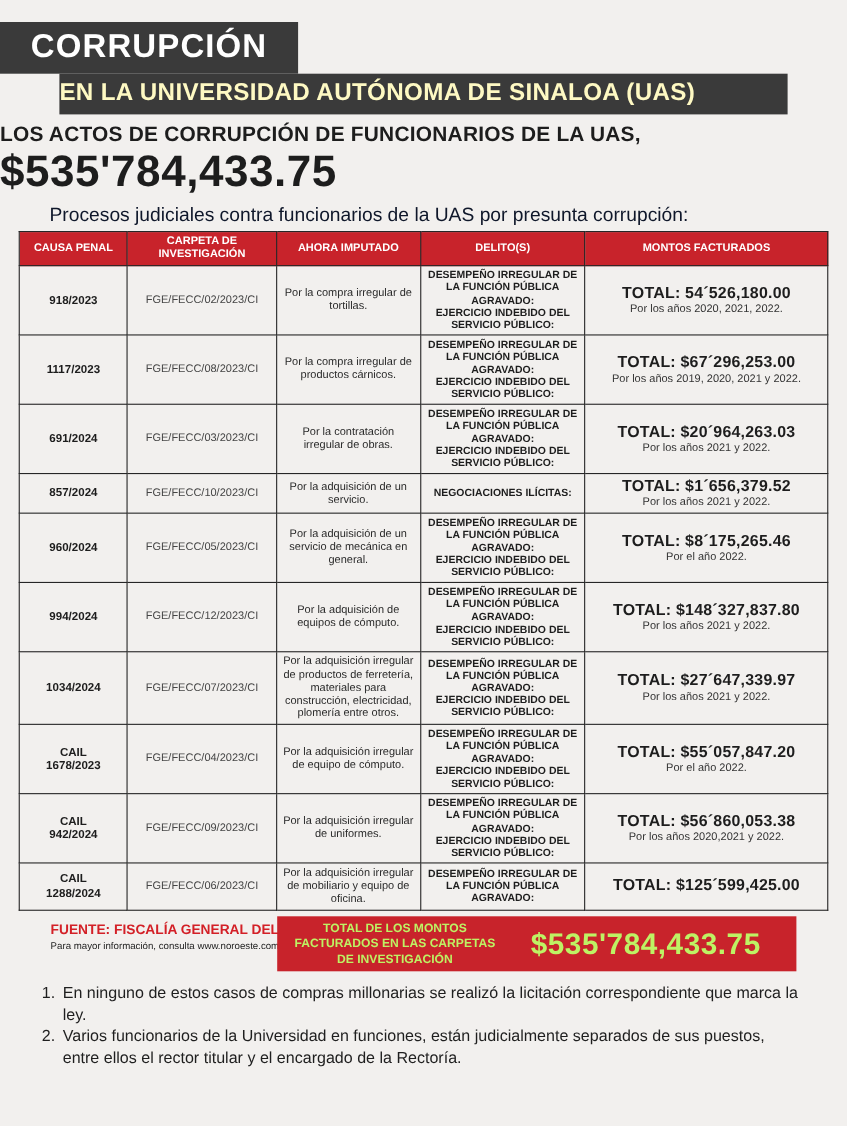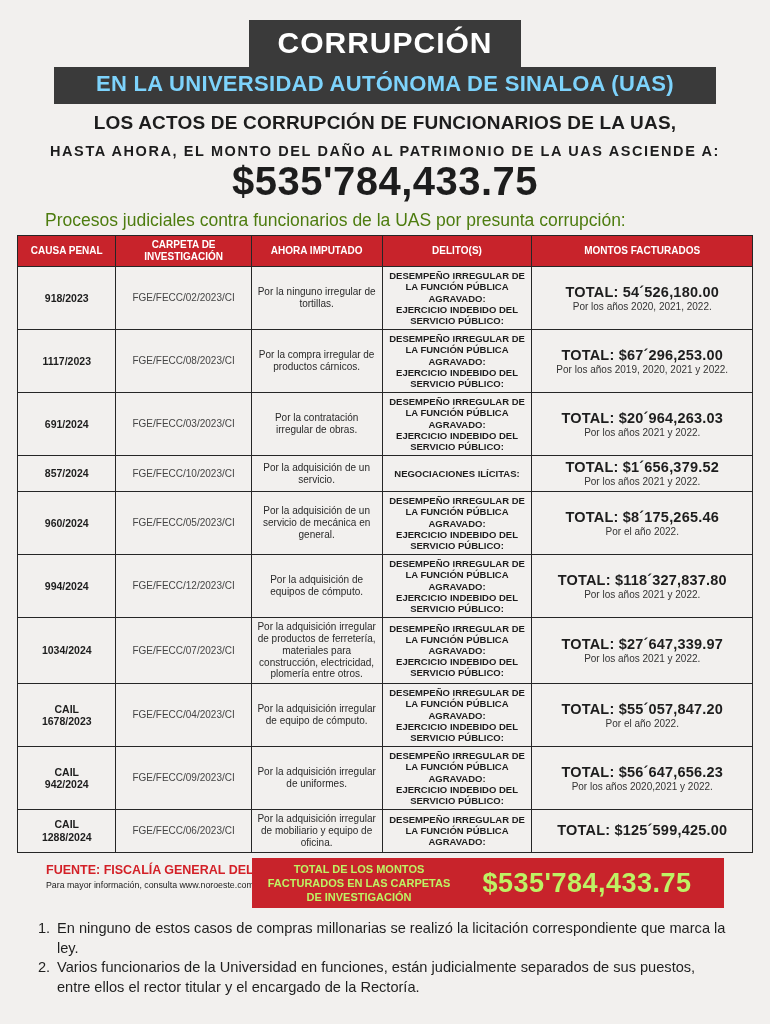--- a/index.html
+++ b/index.html
@@ -4,35 +4,35 @@
 <style>
   * { margin:0; padding:0; box-sizing:border-box; }
   html,body { background:#d8d6d4; }
   .page {
     width:770px; height:1024px; margin:0 auto; position:relative; overflow:hidden;
     background:var(--bg,#f2f0ee);
     font-family:"Liberation Sans", sans-serif;
     color:var(--ink,#1d1d1d);
     padding-top:20px;
   }
-  .center { text-align:center; }
+  .center { text-align:left; }
 
   .title-banner {
     display:inline-block; background:var(--dark,#3a3a3a); color:#fff;
     font-size:30px; font-weight:bold; letter-spacing:1px; padding:6px 28px 7px;
   }
   .subtitle-banner {
-    width:662px; margin:0 auto; background:var(--dark,#3a3a3a); color:#7dd3fc;
+    width:662px; margin:0 auto; background:var(--dark,#3a3a3a); color:#fef9c3;
     font-size:22px; font-weight:bold; letter-spacing:.3px; padding:4px 0 7px;
   }
   .lead { margin-top:7px; font-size:19px; font-weight:bold; line-height:1.22; letter-spacing:.2px; }
   .damage-label { margin-top:9px; font-size:14.5px; font-weight:bold; letter-spacing:1.6px; }
   .damage-amount { font-size:40px; font-weight:bold; letter-spacing:.5px; line-height:1.1; }
 
-  .table-intro { width:680px; margin:7px auto 4px; text-align:left; font-size:17.5px; color:#4d7c0f; }
+  .table-intro { width:680px; margin:7px auto 4px; text-align:left; font-size:17.5px; color:#0f172a; }
 
   table.cases { width:736px; margin:0 auto; border-collapse:collapse; table-layout:fixed; }
   table.cases col.c1{width:13.4%} table.cases col.c2{width:18.4%}
   table.cases col.c3{width:17.8%} table.cases col.c4{width:20.4%} table.cases col.c5{width:30%}
   table.cases th {
     background:var(--red,#c8232b); color:#fff; font-size:10px; font-weight:bold;
     border:1.5px solid #262626; padding:3px 2px; line-height:1.2; white-space:pre-line;
   }
   table.cases td {
     border:1.5px solid #262626; text-align:center; vertical-align:middle;
@@ -68,21 +68,20 @@
     <div class="title-banner">CORRUPCIÓN</div>
   </div>
   <div class="center">
     <div class="subtitle-banner">EN LA UNIVERSIDAD AUTÓNOMA DE SINALOA (UAS)</div>
   </div>
 
   <div class="lead center">
     <div>LOS ACTOS DE CORRUPCIÓN DE FUNCIONARIOS DE LA UAS,</div>
   </div>
 
-  <div class="damage-label center">HASTA AHORA, EL MONTO DEL DAÑO AL PATRIMONIO DE LA UAS ASCIENDE A:</div>
   <div class="damage-amount center">$535'784,433.75</div>
 
   <div class="table-intro">Procesos judiciales contra funcionarios de la UAS por presunta corrupción:</div>
 
   <table class="cases">
     <colgroup>
         <col class="c1">
         <col class="c2">
         <col class="c3">
         <col class="c4">
@@ -96,21 +95,21 @@
         <th>AHORA IMPUTADO</th>
         <th>DELITO(S)</th>
         <th>MONTOS FACTURADOS</th>
       </tr>
     </thead>
     <tbody>
 
         <tr>
           <td class="causa">918/2023</td>
           <td class="carpeta">FGE/FECC/02/2023/CI</td>
-          <td class="hecho">Por la ninguno irregular de tortillas.</td>
+          <td class="hecho">Por la compra irregular de tortillas.</td>
           <td class="delito">DESEMPEÑO IRREGULAR DE LA FUNCIÓN PÚBLICA AGRAVADO:
 EJERCICIO INDEBIDO DEL SERVICIO PÚBLICO:</td>
           <td class="montos">
             <div class="total">TOTAL: 54´526,180.00</div>
             <div class="years">Por los años 2020, 2021, 2022.</div>
           </td>
         </tr>
 
         <tr>
           <td class="causa">1117/2023</td>
@@ -159,21 +158,21 @@
           </td>
         </tr>
 
         <tr>
           <td class="causa">994/2024</td>
           <td class="carpeta">FGE/FECC/12/2023/CI</td>
           <td class="hecho">Por la adquisición de equipos de cómputo.</td>
           <td class="delito">DESEMPEÑO IRREGULAR DE LA FUNCIÓN PÚBLICA AGRAVADO:
 EJERCICIO INDEBIDO DEL SERVICIO PÚBLICO:</td>
           <td class="montos">
-            <div class="total">TOTAL: $118´327,837.80</div>
+            <div class="total">TOTAL: $148´327,837.80</div>
             <div class="years">Por los años 2021 y 2022.</div>
           </td>
         </tr>
 
         <tr>
           <td class="causa">1034/2024</td>
           <td class="carpeta">FGE/FECC/07/2023/CI</td>
           <td class="hecho">Por la adquisición irregular de productos de ferretería, materiales para construcción, electricidad, plomería entre otros.</td>
           <td class="delito">DESEMPEÑO IRREGULAR DE LA FUNCIÓN PÚBLICA AGRAVADO:
 EJERCICIO INDEBIDO DEL SERVICIO PÚBLICO:</td>
@@ -197,21 +196,21 @@
         </tr>
 
         <tr>
           <td class="causa">CAIL
 942/2024</td>
           <td class="carpeta">FGE/FECC/09/2023/CI</td>
           <td class="hecho">Por la adquisición irregular de uniformes.</td>
           <td class="delito">DESEMPEÑO IRREGULAR DE LA FUNCIÓN PÚBLICA AGRAVADO:
 EJERCICIO INDEBIDO DEL SERVICIO PÚBLICO:</td>
           <td class="montos">
-            <div class="total">TOTAL: $56´647,656.23</div>
+            <div class="total">TOTAL: $56´860,053.38</div>
             <div class="years">Por los años 2020,2021 y 2022.</div>
           </td>
         </tr>
 
         <tr>
           <td class="causa">CAIL
 1288/2024</td>
           <td class="carpeta">FGE/FECC/06/2023/CI</td>
           <td class="hecho">Por la adquisición irregular de mobiliario y equipo de oficina.</td>
           <td class="delito">DESEMPEÑO IRREGULAR DE LA FUNCIÓN PÚBLICA AGRAVADO:</td>

